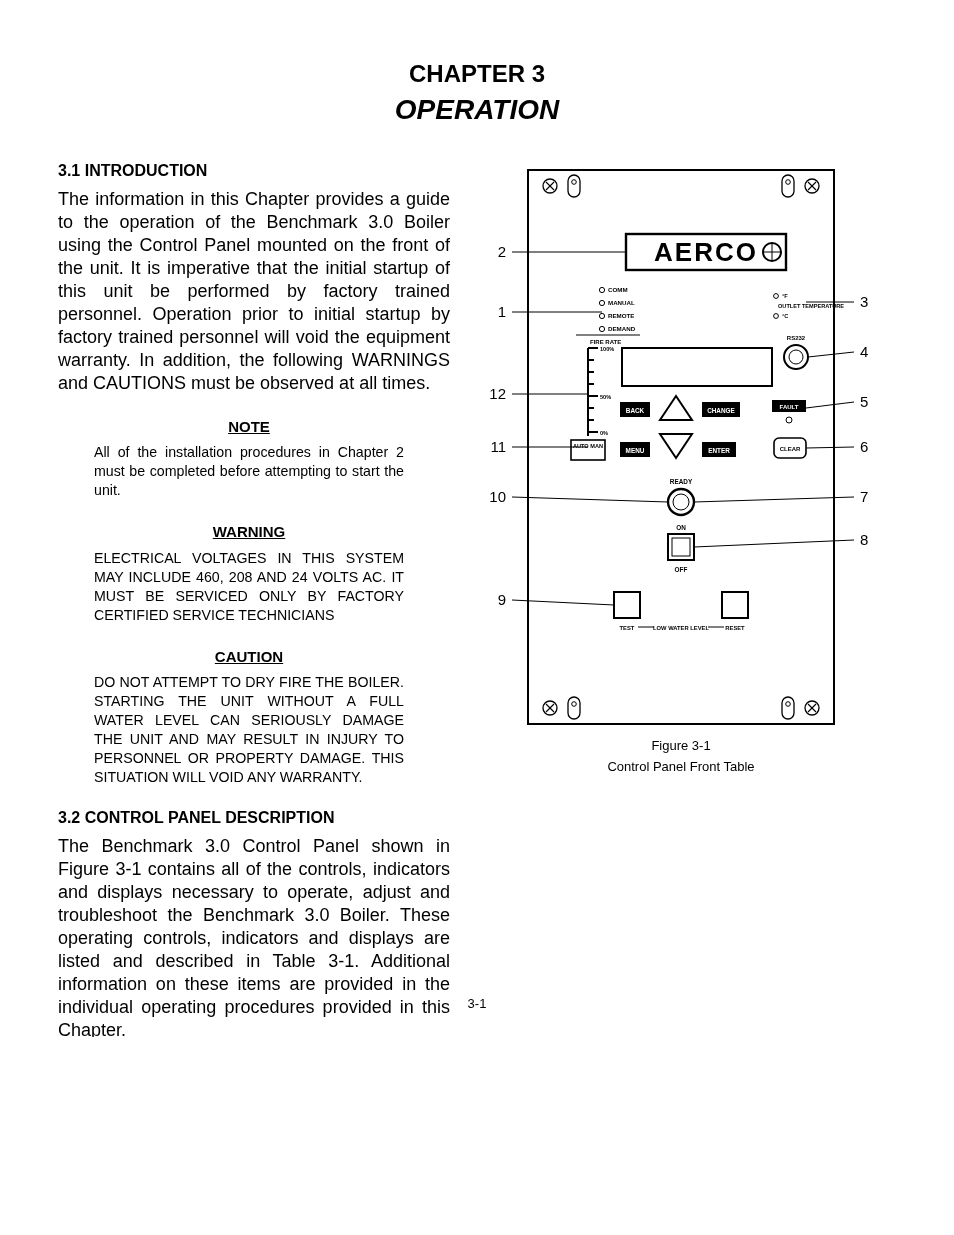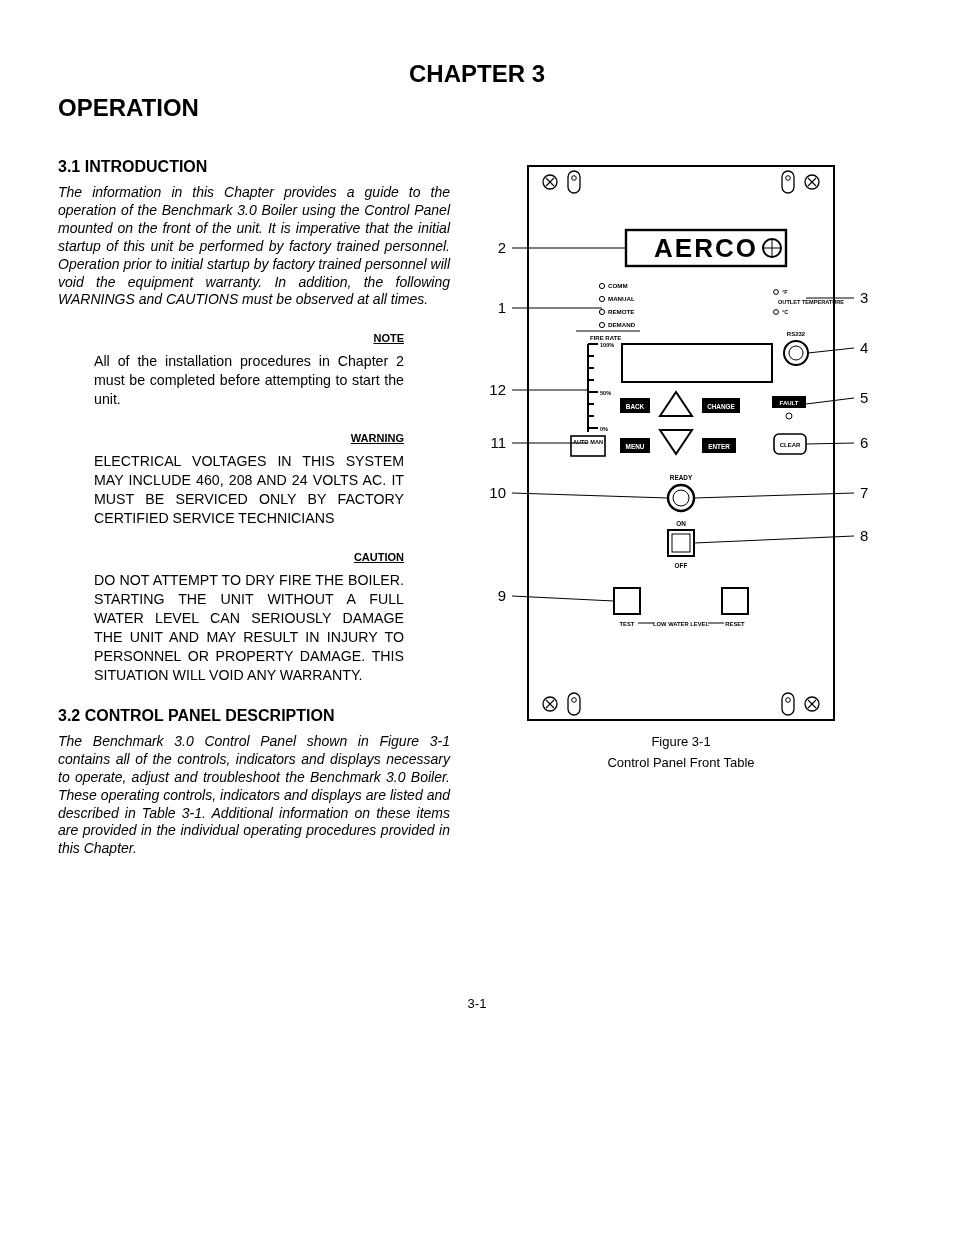--- a/index.html
+++ b/index.html
@@ -5,28 +5,28 @@
   html,body{margin:0;padding:0;background:#fff;}
   .page{
     width:954px;height:1037px;
     box-sizing:border-box;
     padding:60px 58px 40px 58px;
     font-family:Arial,Helvetica,sans-serif;
     color:#000;
     position:relative;
   }
   .chapter-title{font-size:24px;font-weight:bold;text-align:center;margin:0 0 6px 0;}
-  .chapter-sub  {font-size:24px;font-weight:bold;text-align:left;margin:0 0 36px 0;}
+  .chapter-sub  {font-size:28px;font-weight:bold;text-align:center;margin:0 0 36px 0;font-style:italic;}
   .cols{display:flex;gap:16px;}
   .left {width:392px;}
   .right{flex:1;position:relative;}
   h3.sec{font-size:16px;font-weight:bold;margin:0 0 8px 0;}
-  p.body{font-size:14px;line-height:1.28;text-align:justify;margin:0 0 22px 0;font-style:italic;}
+  p.body{font-size:18px;line-height:1.28;text-align:justify;margin:0 0 22px 0;}
   .boxed{width:310px;margin:0 0 22px 36px;}
-  .boxed .hdr{font-size:11px;font-weight:bold;text-align:right;text-decoration:underline;margin:0 0 6px 0;}
+  .boxed .hdr{font-size:15px;font-weight:bold;text-align:center;text-decoration:underline;margin:0 0 6px 0;}
   .boxed p{font-size:14.2px;line-height:1.34;text-align:justify;margin:0;}
   .right .cap{font-size:13px;font-weight:normal;text-align:center;margin:6px 0 0 0;}
   .panel-svg{display:block;margin:0 auto;}
   .pgnum{position:absolute;bottom:26px;left:0;width:100%;text-align:center;font-size:13px;}
 </style>
 </head>
 <body>
 
 <div class="page">
   <h1 class="chapter-title">CHAPTER 3</h1>

